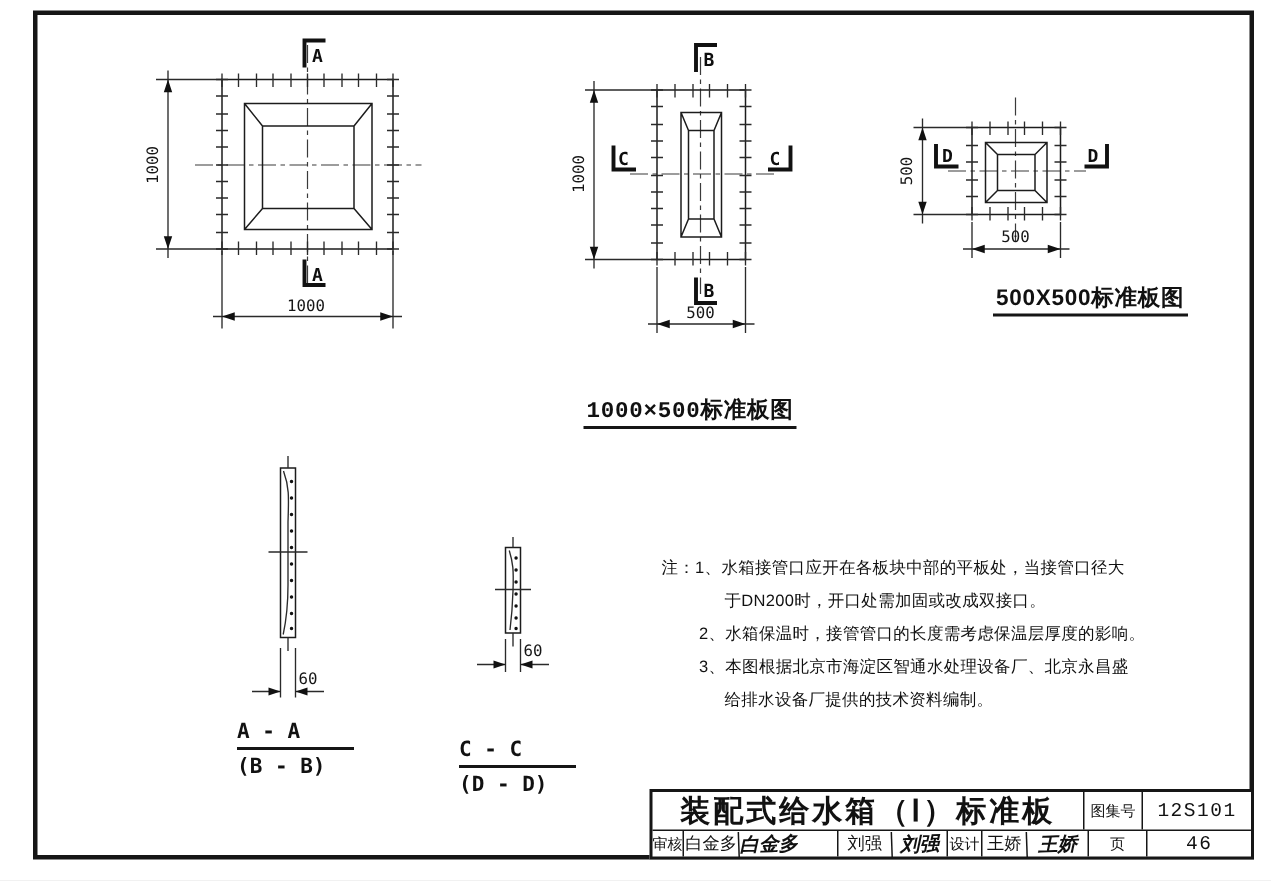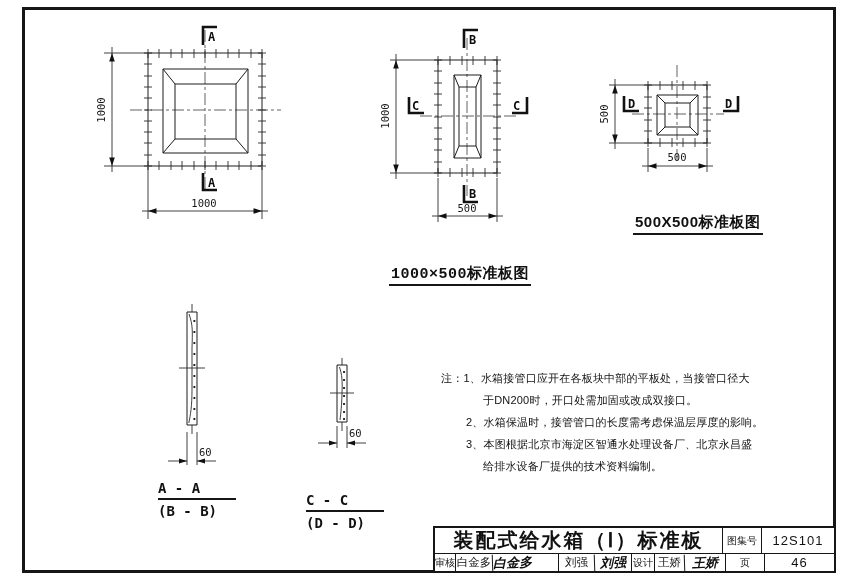--- a/index.html
+++ b/index.html
@@ -25,21 +25,21 @@
               border:2px solid #161616;box-sizing:border-box;display:flex;flex-direction:column;background:#fff;}
   .tb-row{display:flex;flex:1;min-height:0;}
   .tb-row.bottom{flex:0 0 17px;border-top:1.5px solid #161616;}
   .tb-cell{display:flex;align-items:center;justify-content:center;box-sizing:border-box;
            border-left:1.5px solid #161616;overflow:hidden;white-space:nowrap;}
   .tb-cell.first{border-left:none;}
   .tb-title{font-size:20px;font-weight:bold;letter-spacing:2px;}
   .tb-small{font-size:10px;}
   .tb-name{font-size:11.5px;}
   .tb-sig{font-size:13px;font-weight:bold;font-style:italic;transform:rotate(-2deg);}
-  .tb-mono{font-family:Liberation Sans, sans-serif;font-size:13px;letter-spacing:1px;}
+  .tb-mono{font-family:Liberation Mono, monospace;font-size:13px;letter-spacing:1px;}
 </style>
 </head>
 <body>
 
 <div class="sheet">
 
   <div class="frame"></div>
 
   <svg class="canvas" width="851" height="587" viewBox="0 0 851 587">
 
@@ -117,21 +117,21 @@
       <path class="thin" d="M339.5 367 C342 375 342.5 380 342 394 C341.6 406 341 412 340 420"></path>
       <path class="dots" d="M344 372h.1M344 380h.1M344 388h.1M344 396h.1M344 404h.1M344 412h.1M344 419h.1"></path>
       <path class="thin" d="M342 358 V365 M342 422 V431 M330 393 H354"></path>
       <path class="thin" d="M337 426 V448 M347 426 V448 M318 443 H337 M347 443 H366"></path>
       <path class="arr" d="M337 443 l-8 -2.6 v5.2 z M347 443 l8 -2.6 v5.2 z"></path>
       <text class="dim" x="349" y="437">60</text>
     </g>
   </svg>
 
   <div class="cap" style="left:389px;top:264px;font-family:Liberation Mono, monospace;">1000×500标准板图</div>
-  <div class="cap" style="left:633px;top:189px;margin-top:24px;">500X500标准板图</div>
+  <div class="cap" style="left:662px;top:189px;">500X500标准板图</div>
 
   <div class="sec-cap" style="left:158px;top:480px;">
     <div class="top">A - A</div>
     <div>(B - B)</div>
   </div>
   <div class="sec-cap" style="left:306px;top:492px;">
     <div class="top">C - C</div>
     <div>(D - D)</div>
   </div>
 

